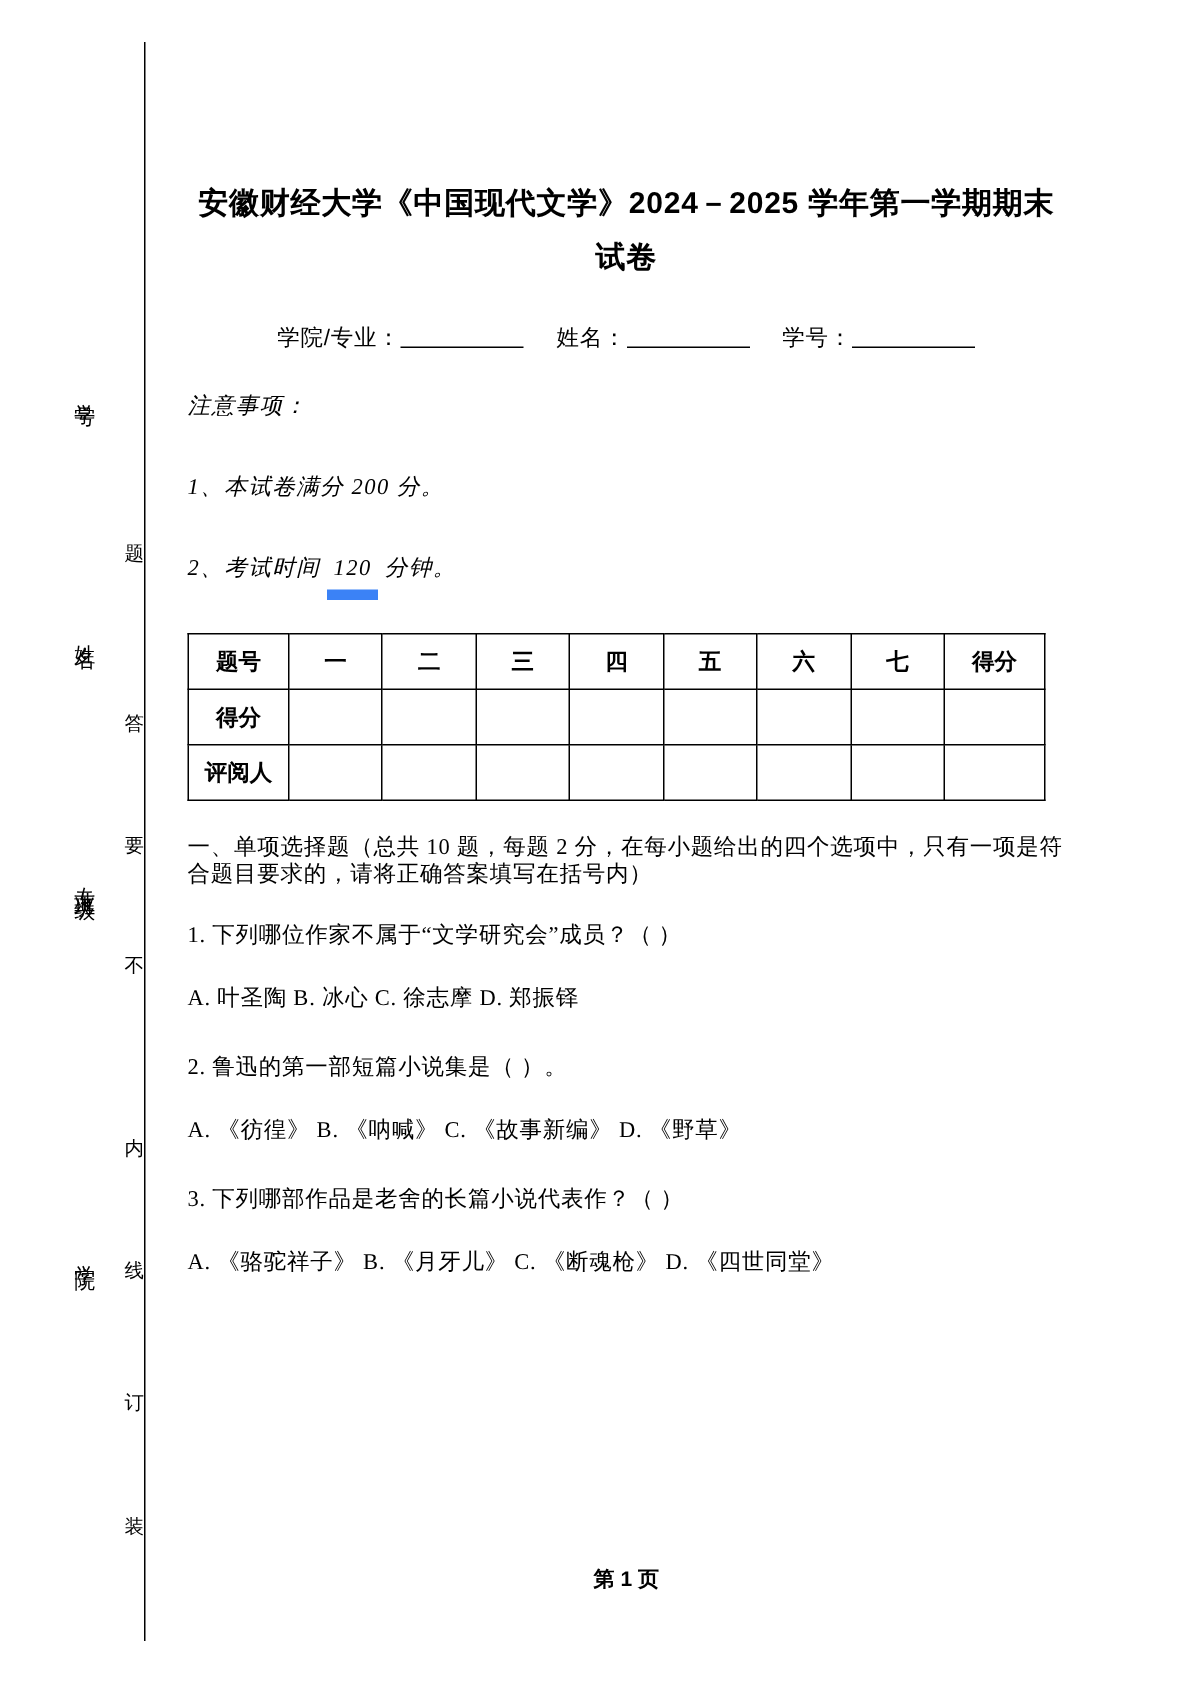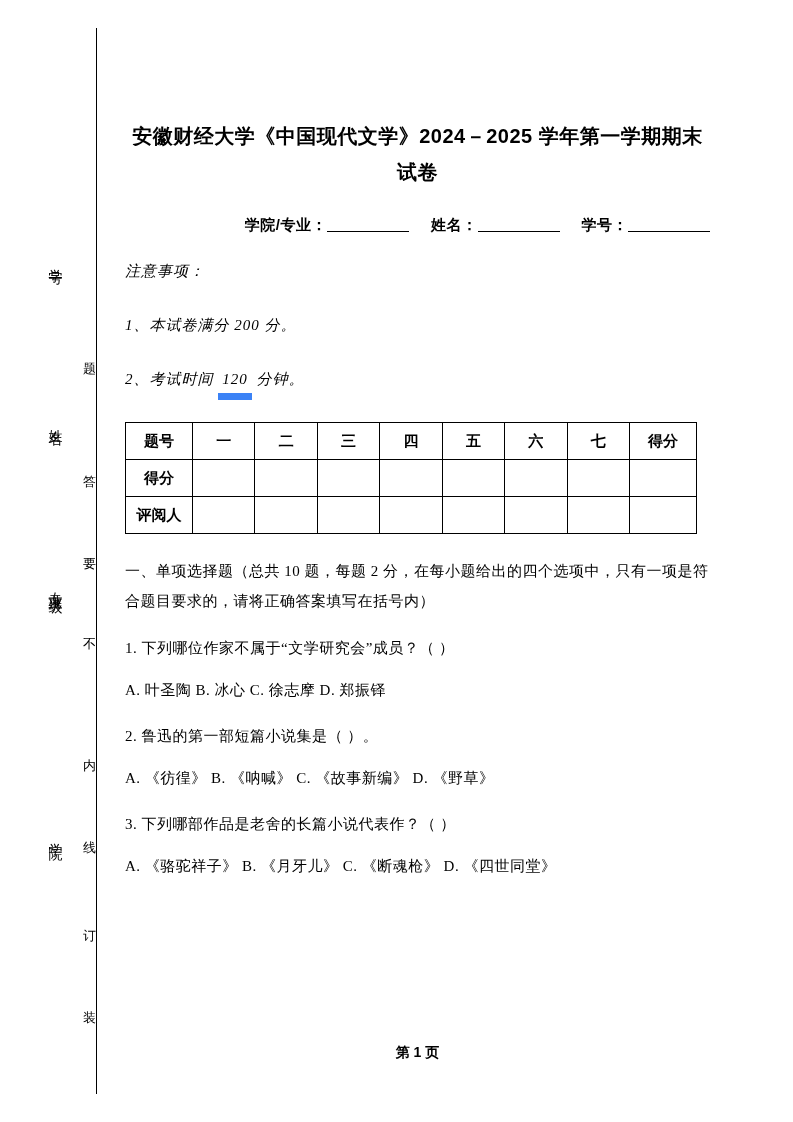--- a/index.html
+++ b/index.html
@@ -60,23 +60,23 @@
     font-size: 20px;
     font-weight: bold;
     line-height: 36px;
     text-align: center;
     font-family: "Liberation Sans", "DejaVu Sans", sans-serif;
     letter-spacing: 0.5px;
   }
 
   .idline {
     margin-top: 26px;
-    text-align: right;
-    font-size: 15px;
-    font-weight: bold;
+    text-align: center;
+    font-size: 15px;
+    font-weight: normal;
     font-family: "Liberation Sans", "DejaVu Sans", sans-serif;
     letter-spacing: 0.5px;
   }
   .idline .blank {
     display: inline-block;
     border-bottom: 1px solid #000;
     width: 82px;
     height: 14px;
     vertical-align: -2px;
   }
@@ -110,21 +110,21 @@
     vertical-align: middle;
     font-size: 15px;
     font-weight: bold;
     font-family: "Liberation Sans", "DejaVu Sans", sans-serif;
   }
   table.score td.hd { width: 64px; }
 
   .qhead {
     margin-top: 22px;
     font-size: 15px;
-    line-height: 30px;
+    line-height: 18px;
     letter-spacing: 0.5px;
   }
   .q {
     margin-top: 18px;
     font-size: 15px;
     line-height: 28px;
     letter-spacing: 0.5px;
   }
   .opts {
     margin-top: 14px;

